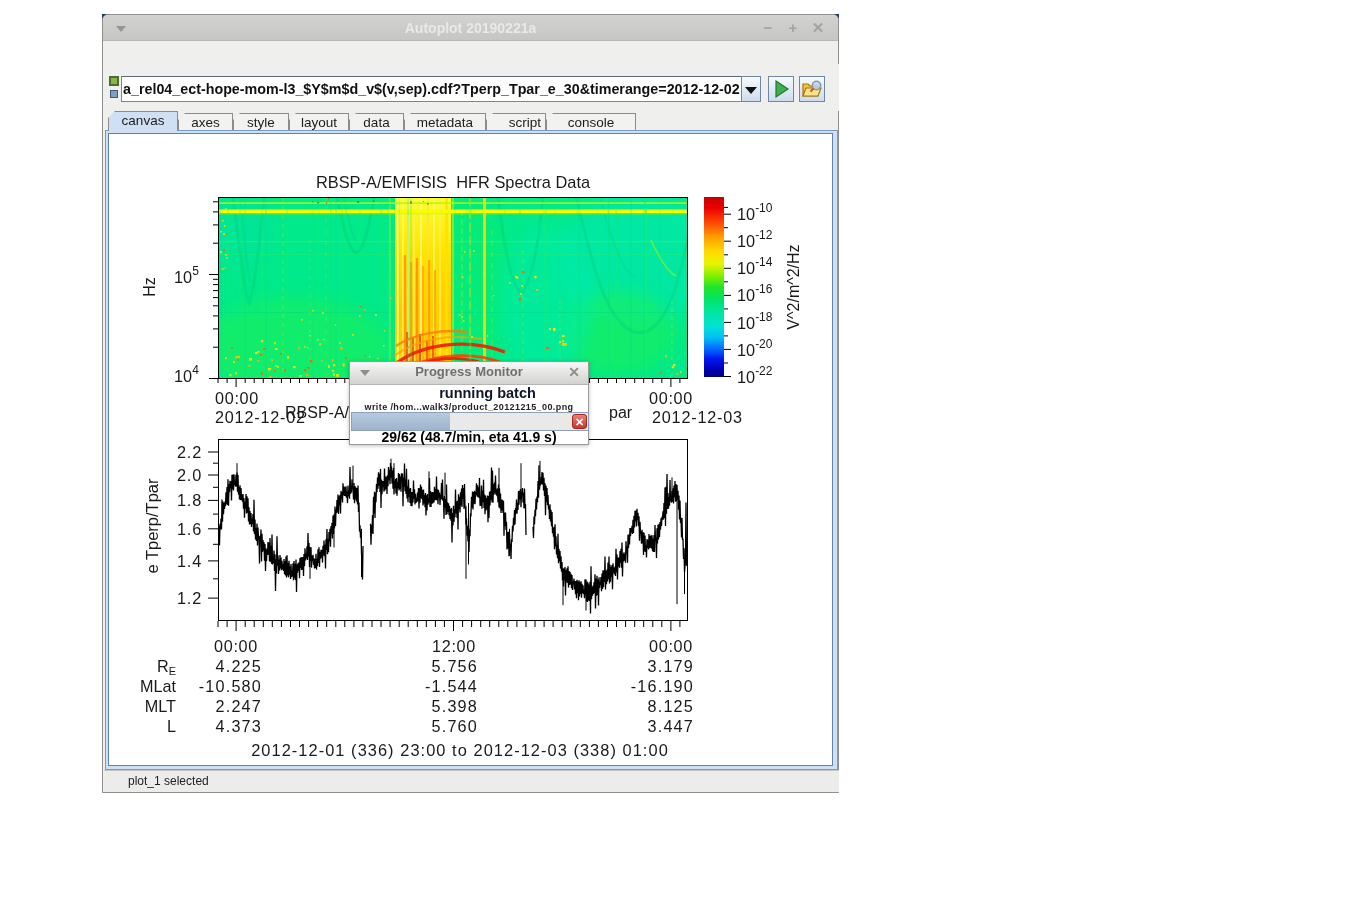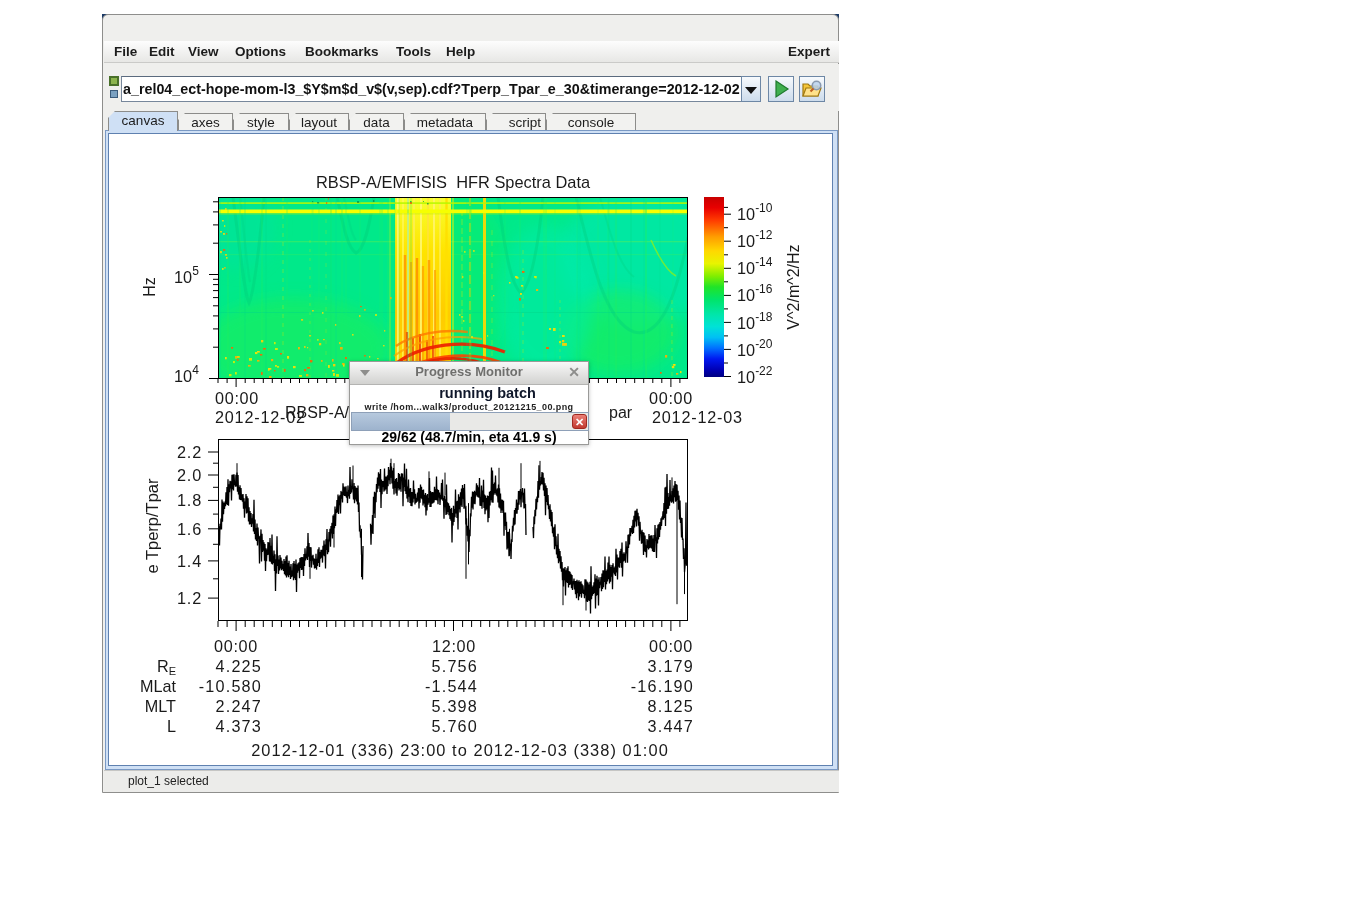--- a/index.html
+++ b/index.html
@@ -71,29 +71,24 @@
   background:linear-gradient(#ec8078,#c23a30);border:1px solid #a02820;
   color:#fff;font-size:11px;font-weight:bold;text-align:center;line-height:14px;}
 .dlg-line3{position:absolute;left:0;top:67px;width:100%;text-align:center;
   font-size:14px;font-weight:bold;color:#000;}
 </style></head>
 <body>
 <div class="page">
  <div class="corner" style="left:102px;top:14px;"></div>
  <div class="corner" style="left:831px;top:14px;"></div>
  <div class="win">
-  <div class="menubar">
-    <span style="left:10px;">File</span>
-    <span style="left:45px;">Edit</span>
-    <span style="left:84px;">View</span>
-    <span style="left:131px;">Options</span>
-    <span style="left:201px;">Bookmarks</span>
-    <span style="left:292px;">Tools</span>
-    <span style="left:342px;">Help</span>
-    <span style="left:684px;">Expert</span>
+  <div class="titlebar">
+    <div class="tri"></div>
+    <div class="ttl">Autoplot 20190221a</div>
+    <div class="btns"><span>−</span><span>+</span><span>✕</span></div>
   </div>
   <div class="toolbar">
     <div class="sq1"></div>
         <div class="sq2"></div>
     <div class="urlfield">a_rel04_ect-hope-mom-l3_$Y$m$d_v$(v,sep).cdf?Tperp_Tpar_e_30&amp;timerange=2012-12-02</div>
     <div class="tbtn btn-drop">
           <i></i>
         </div>
     <div class="tbtn btn-play"><svg width="24" height="24" viewBox="0 0 24 24">
             <path d="M7 4 L19 12 L7 20 Z" fill="#3faf4f" stroke="#1e7a2e" stroke-width="1.2"></path>

